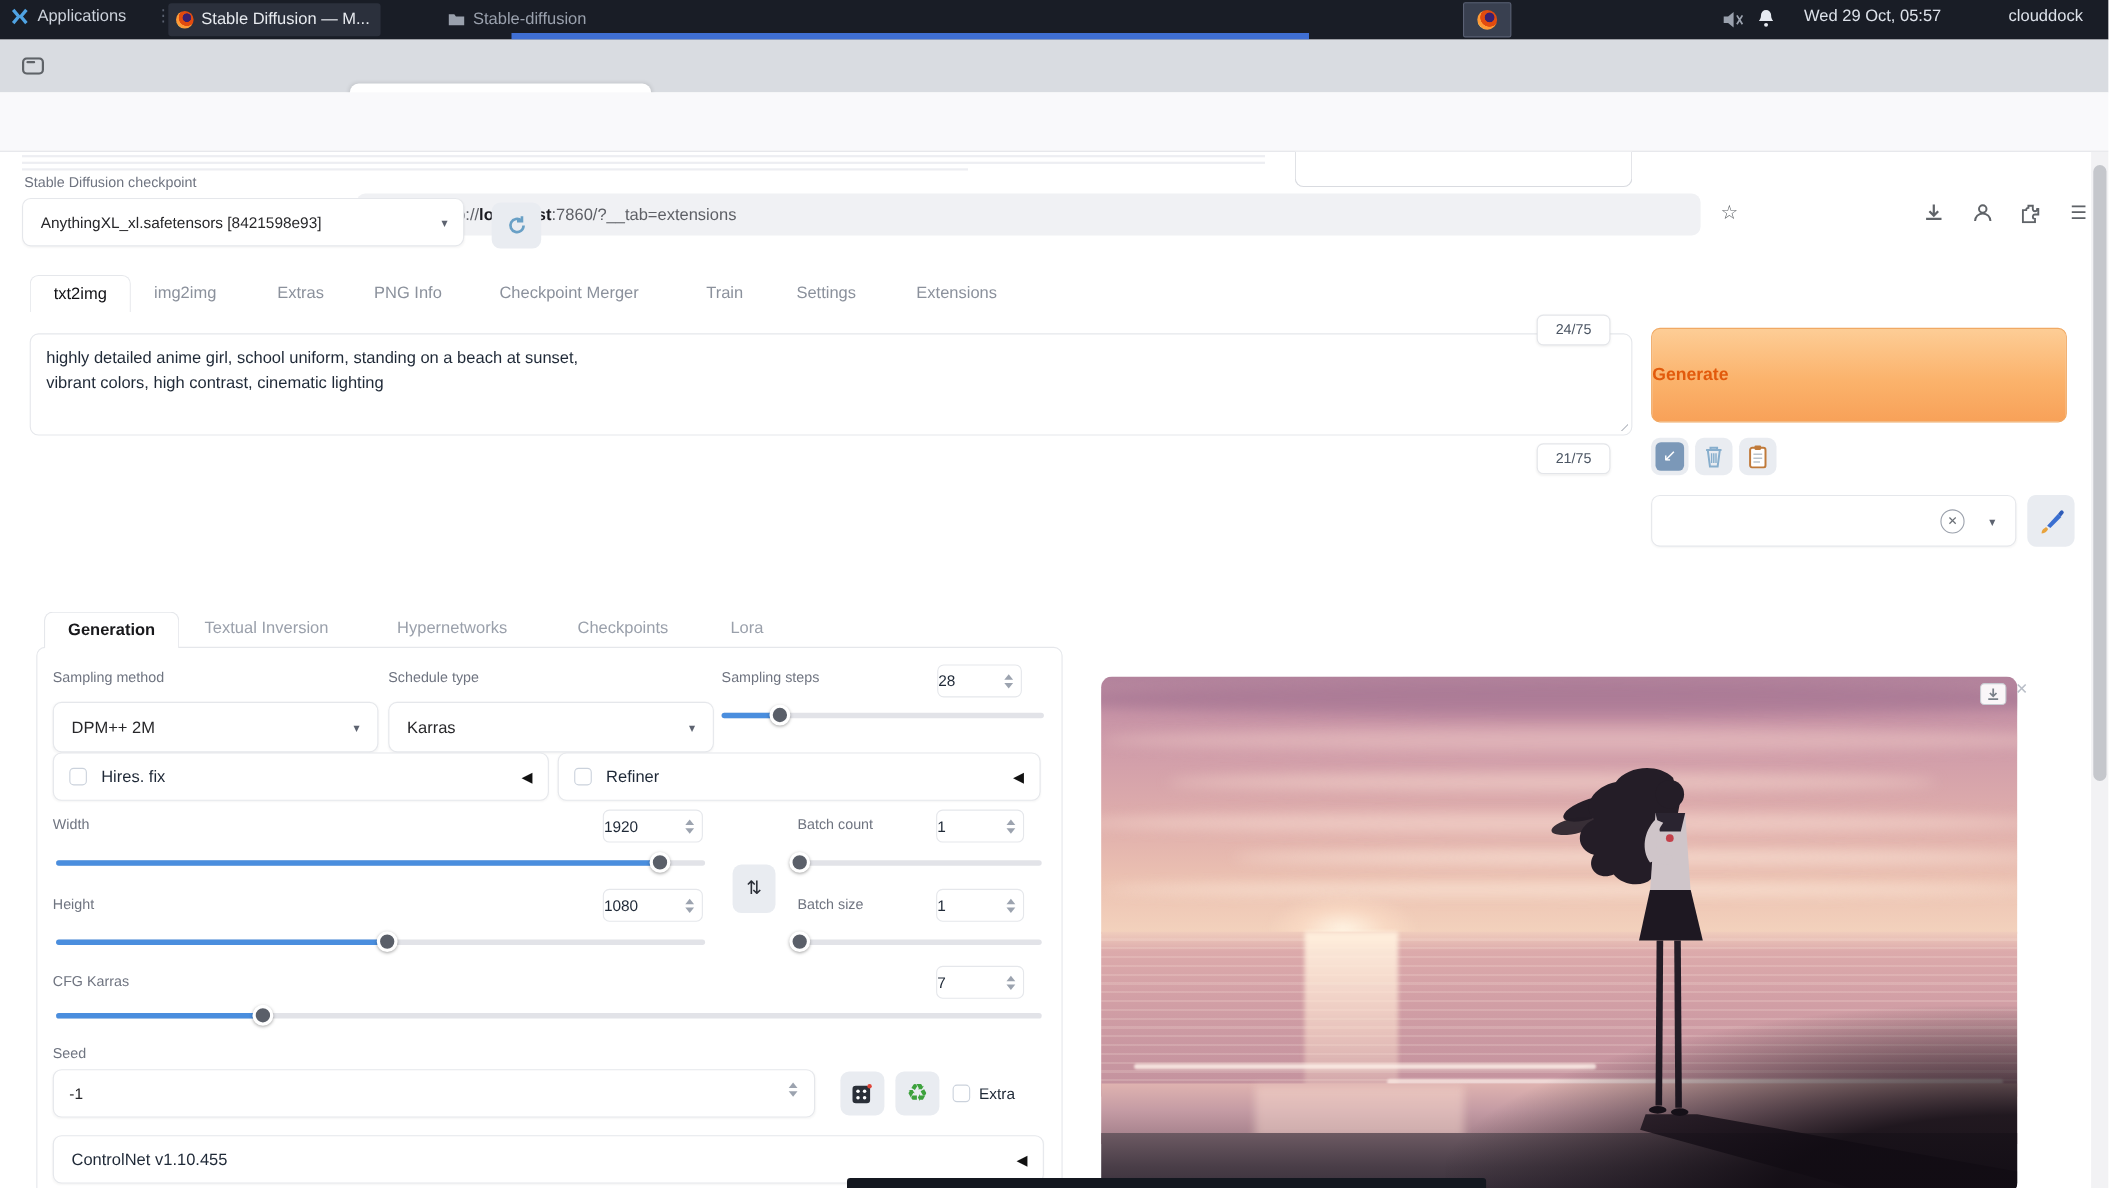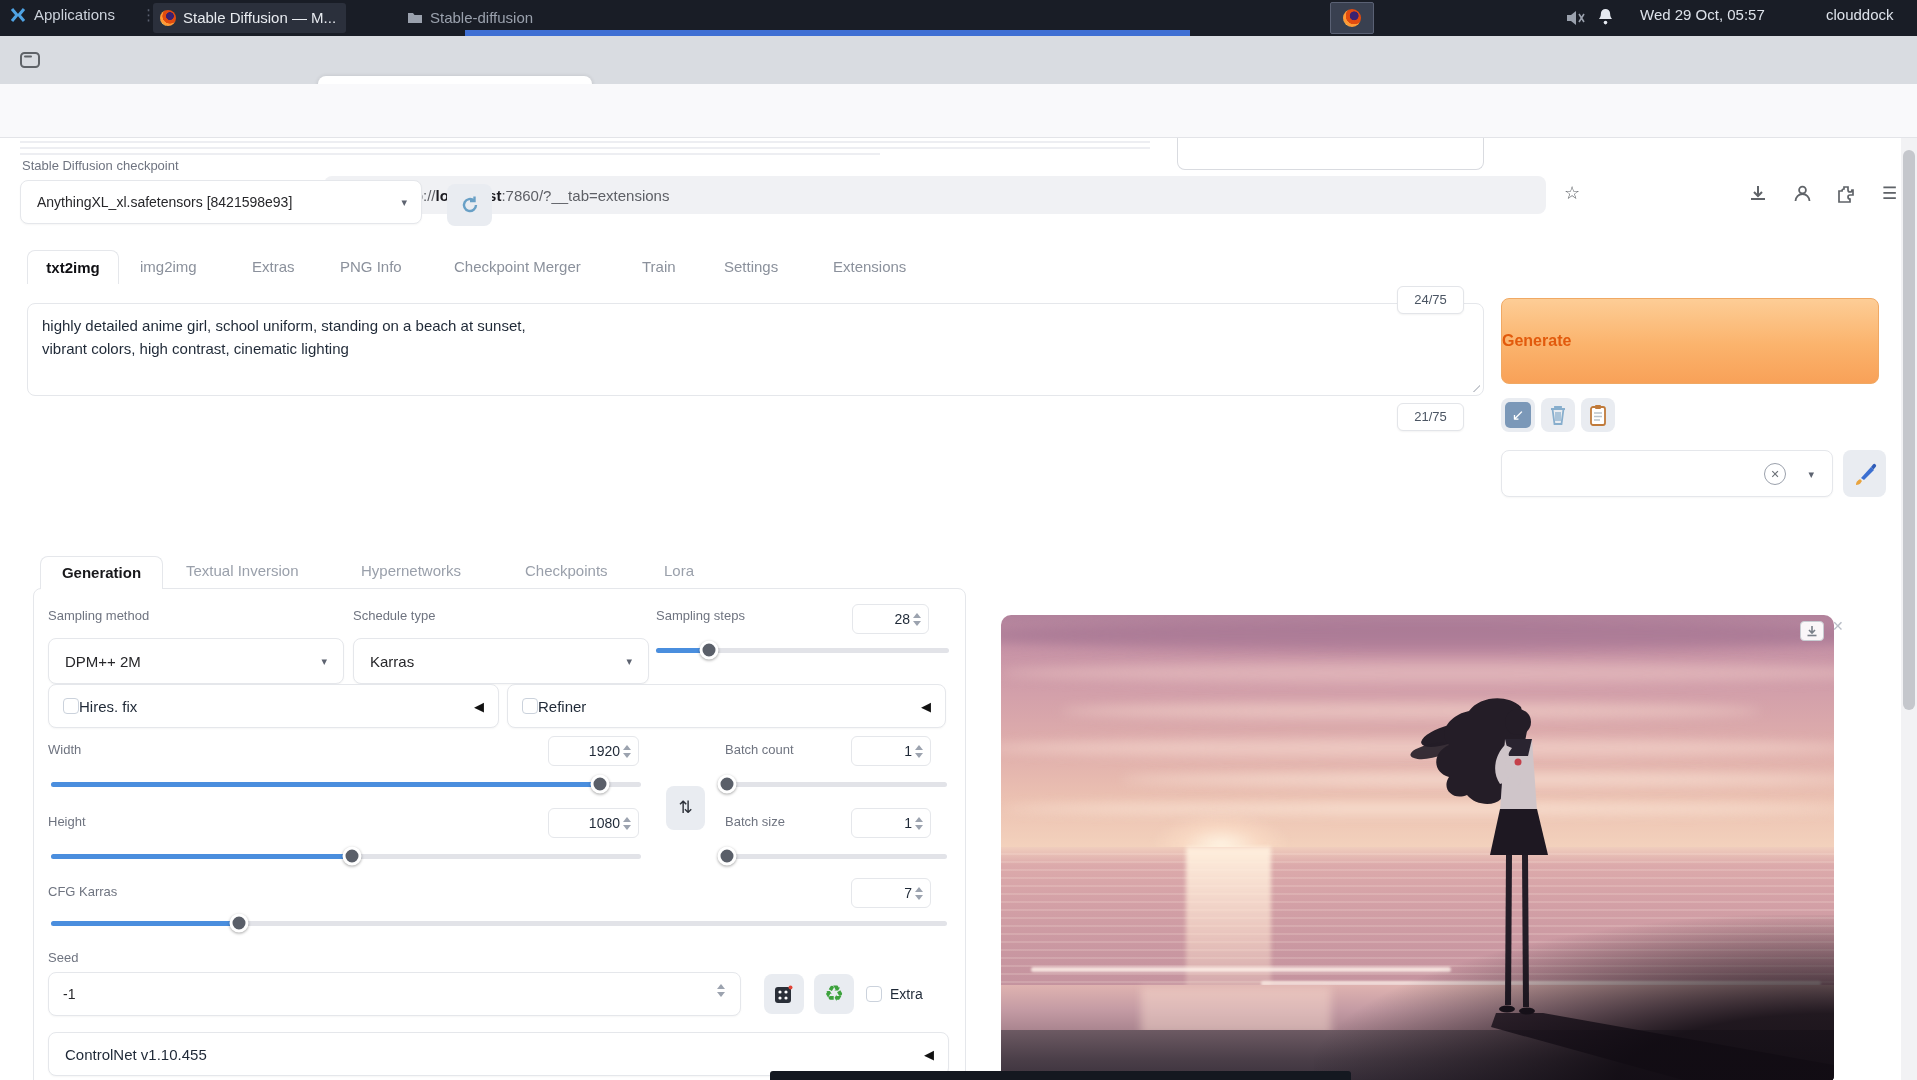--- a/index.html
+++ b/index.html
@@ -46,27 +46,27 @@
     color:#e25a0c;font-weight:700;font-size:16px;text-align:left;line-height:84px;cursor:pointer}
   .sqbtn{position:absolute;width:34px;height:34px;background:#e9ecf1;border-radius:8px;
     display:flex;align-items:center;justify-content:center}
   .slider{position:absolute;height:14px}
   .track{position:absolute;top:5px;left:0;right:0;height:5px;background:#e2e3e8;border-radius:3px}
   .fill{position:absolute;top:5px;left:0;height:5px;background:#4a8ede;border-radius:3px}
   .knob{position:absolute;top:7px;width:19px;height:19px;transform:translate(-50%,-50%);
     background:#5a5f69;border:3px solid #fff;border-radius:50%;box-shadow:0 1px 3px rgba(0,0,0,.35)}
   .numbox{position:absolute;height:30px;background:#fff;border:1px solid #e5e7eb;border-radius:6px;
     display:flex;align-items:center}
-  .numbox .v{flex:1;text-align:right;font-size:14px;color:#1f2937}
+  .numbox .v{flex:1;text-align:left;font-size:14px;color:#1f2937}
   .spin{width:14px;display:flex;flex-direction:column;align-items:center;gap:3px;margin-right:4px}
   .tri-u{width:0;height:0;border-left:4px solid transparent;border-right:4px solid transparent;border-bottom:5px solid #9ca3af}
   .tri-d{width:0;height:0;border-left:4px solid transparent;border-right:4px solid transparent;border-top:5px solid #9ca3af}
   .accordion{position:absolute;height:44px;background:#fff;border:1px solid #e5e7eb;border-radius:8px;
     display:flex;align-items:center;padding:0 14px;box-shadow:0 1px 2px rgba(0,0,0,.04)}
-  .accordion .lbl{font-size:15px;color:#1f2937;margin-left:0;flex:1}
+  .accordion .lbl{font-size:15px;color:#1f2937;margin-left:13px;flex:1}
   .cb{width:16px;height:16px;background:#fff;border:1px solid #cbd2dc;border-radius:4px;flex:none}
   .arrowL{color:#111;font-size:13px}
   .remline{position:absolute;height:2px;background:#edeef2}
   
   .gallery{position:absolute;left:1001px;top:615px;width:833px;height:470px;border-radius:10px;overflow:hidden}
   .sky{position:absolute;left:0;top:0;width:833px;height:234px;
     background:linear-gradient(180deg,#b2839c 0%,#c793a6 14%,#d3a0aa 34%,#e0afac 58%,#ecc2b2 80%,#f3d2bd 100%)}
   .cloud{position:absolute;border-radius:50%;filter:blur(6px)}
   .sun{position:absolute;left:150px;top:196px;width:140px;height:70px;border-radius:50%;
     background:radial-gradient(closest-side,rgba(255,246,230,.95),rgba(255,226,203,.5) 55%,transparent);filter:blur(3px)}
@@ -230,21 +230,21 @@
     <span class="abs gval" style="left:16px;top:13px">AnythingXL_xl.safetensors [8421598e93]</span>
     <span class="abs caret" style="right:14px;top:15px">▾</span>
   </div>
   <div class="abs" style="left:447px;top:184px;width:45px;height:42px;background:#e9ecf1;border-radius:8px;display:flex;align-items:center;justify-content:center">
     <svg width="20" height="20" viewBox="0 0 20 20">
         <path d="M16 10 a6 6 0 1 1 -2 -4.5" fill="none" stroke="#69a0c6" stroke-width="2.4"></path>
         <path d="M14.5 1.5 v4.5 h-4.5" fill="none" stroke="#69a0c6" stroke-width="2.4"></path>
       </svg>
   </div>
 
-  <div class="abs" style="left:27px;top:250px;width:92px;height:34px;background:#fff;border:1px solid #e5e7eb;border-bottom:none;border-radius:8px 8px 0 0;text-align:center;line-height:33px;font-size:15px;color:#101014;font-weight:700;z-index:3">txt2img</div>
+  <div class="abs" style="left:27px;top:250px;width:92px;height:34px;background:#fff;border:1px solid #e5e7eb;border-bottom:none;border-radius:8px 8px 0 0;text-align:center;line-height:33px;font-size:15px;color:#101014;font-weight:400;z-index:3">txt2img</div>
   <span class="tabspan" style="left:140px">img2img</span>
   <span class="tabspan" style="left:252px">Extras</span>
   <span class="tabspan" style="left:340px">PNG Info</span>
   <span class="tabspan" style="left:454px">Checkpoint Merger</span>
   <span class="tabspan" style="left:642px">Train</span>
   <span class="tabspan" style="left:724px">Settings</span>
   <span class="tabspan" style="left:833px">Extensions</span>
 
   <div class="counter" style="left:1397px;top:286px">24/75</div>
   <div class="ta" style="left:27px;top:303px;width:1457px;height:93px">

